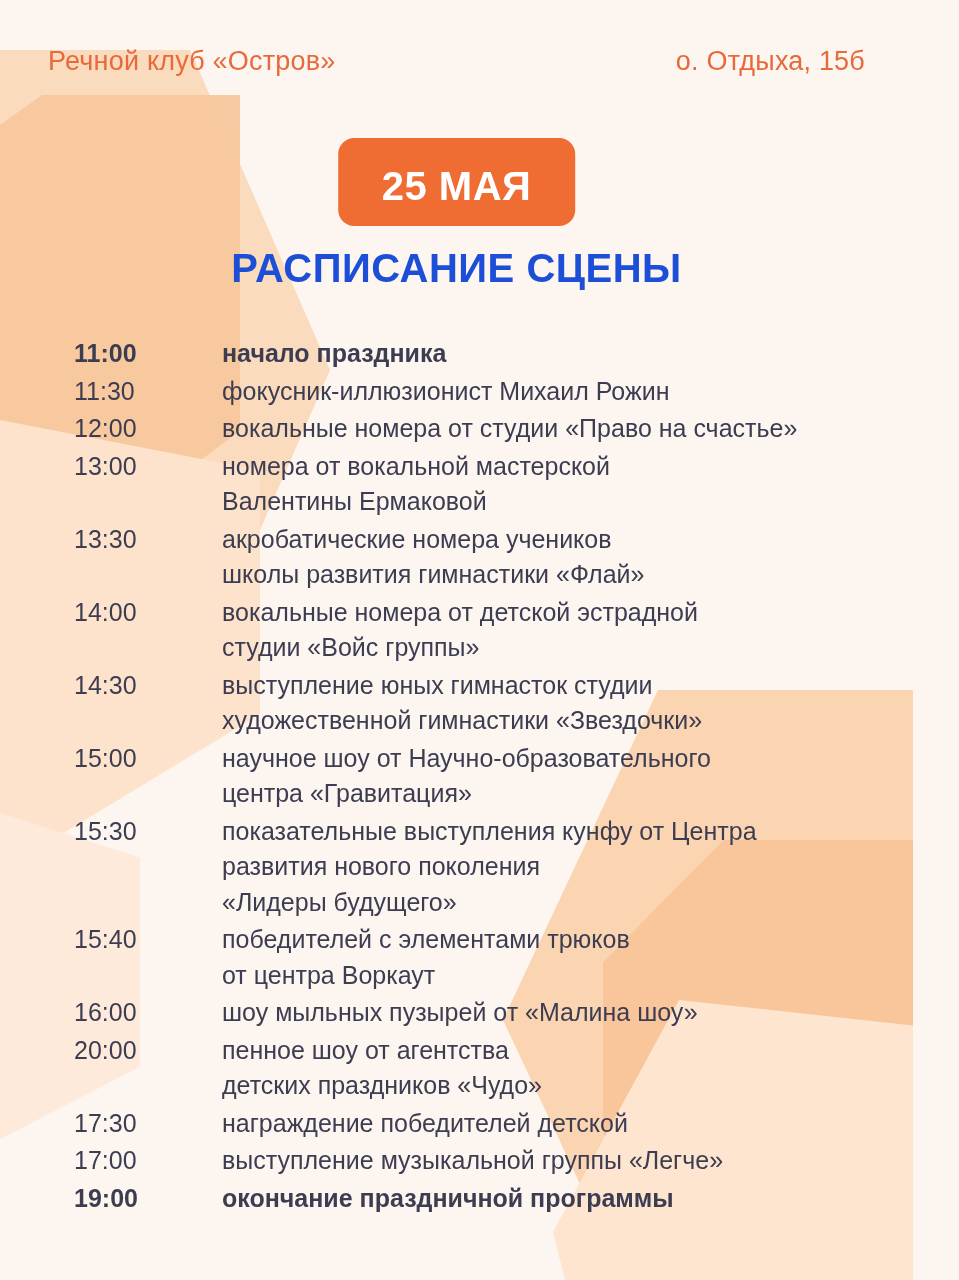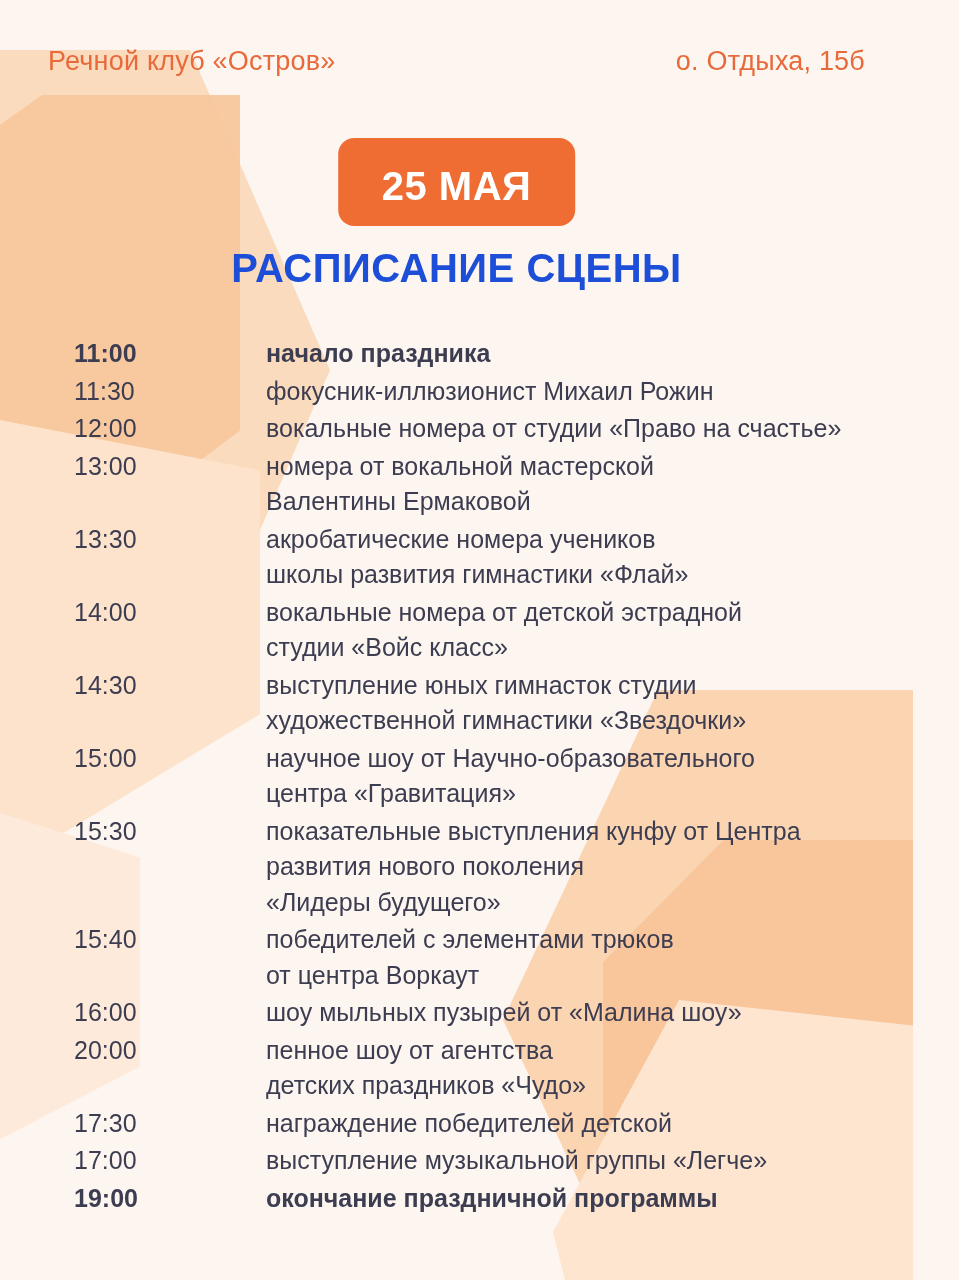--- a/index.html
+++ b/index.html
@@ -150,21 +150,20 @@
     flex: 0 0 148px;
     font-size: 25px;
     color: #3d3d52;
     line-height: 1.42;
     white-space: nowrap;
   }
   .desc {
     font-size: 25px;
     color: #3d3d52;
     line-height: 1.42;
-    margin-left: 44px;
   }
   .desc .line {
     display: block;
   }
   .row.bold .time,
   .row.bold .desc {
     font-weight: bold;
   }
   .row.last {
     margin-top: 2px;
@@ -224,21 +223,21 @@
         <div class="time">13:30</div>
         <div class="desc">
           <span class="line">акробатические номера учеников</span>
           <span class="line">школы развития гимнастики «Флай»</span>
         </div>
       </div>
       <div class="row">
         <div class="time">14:00</div>
         <div class="desc">
           <span class="line">вокальные номера от детской эстрадной</span>
-          <span class="line">студии «Войс класс»</span>
+          <span class="line">студии «Войс группы»</span>
         </div>
       </div>
       <div class="row">
         <div class="time">14:30</div>
         <div class="desc">
           <span class="line">выступление юных гимнасток студии</span>
           <span class="line">художественной гимнастики «Звездочки»</span>
         </div>
       </div>
       <div class="row">

